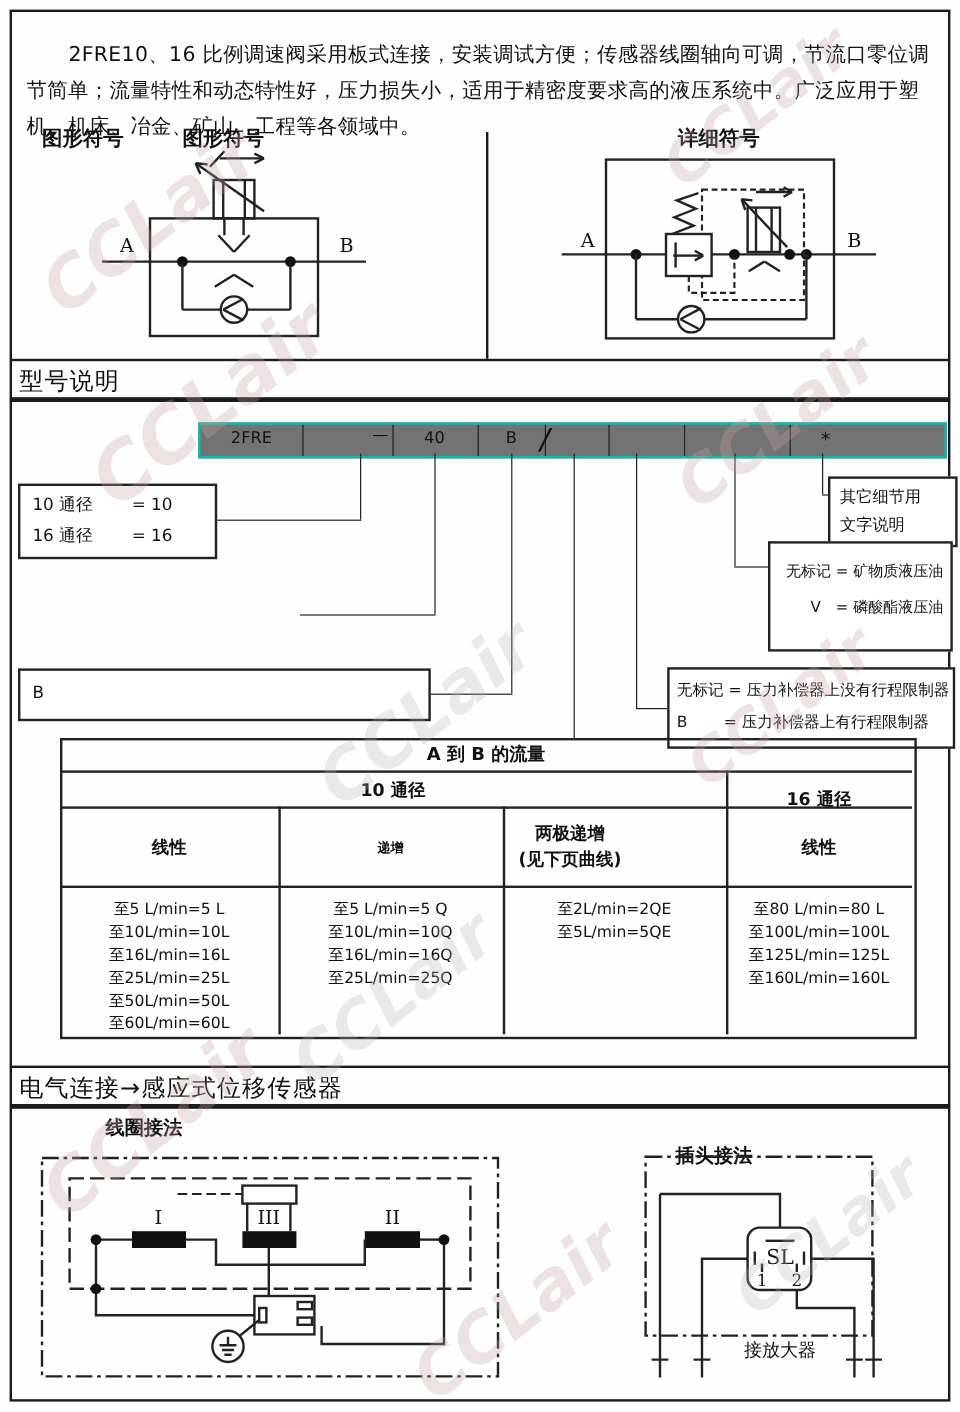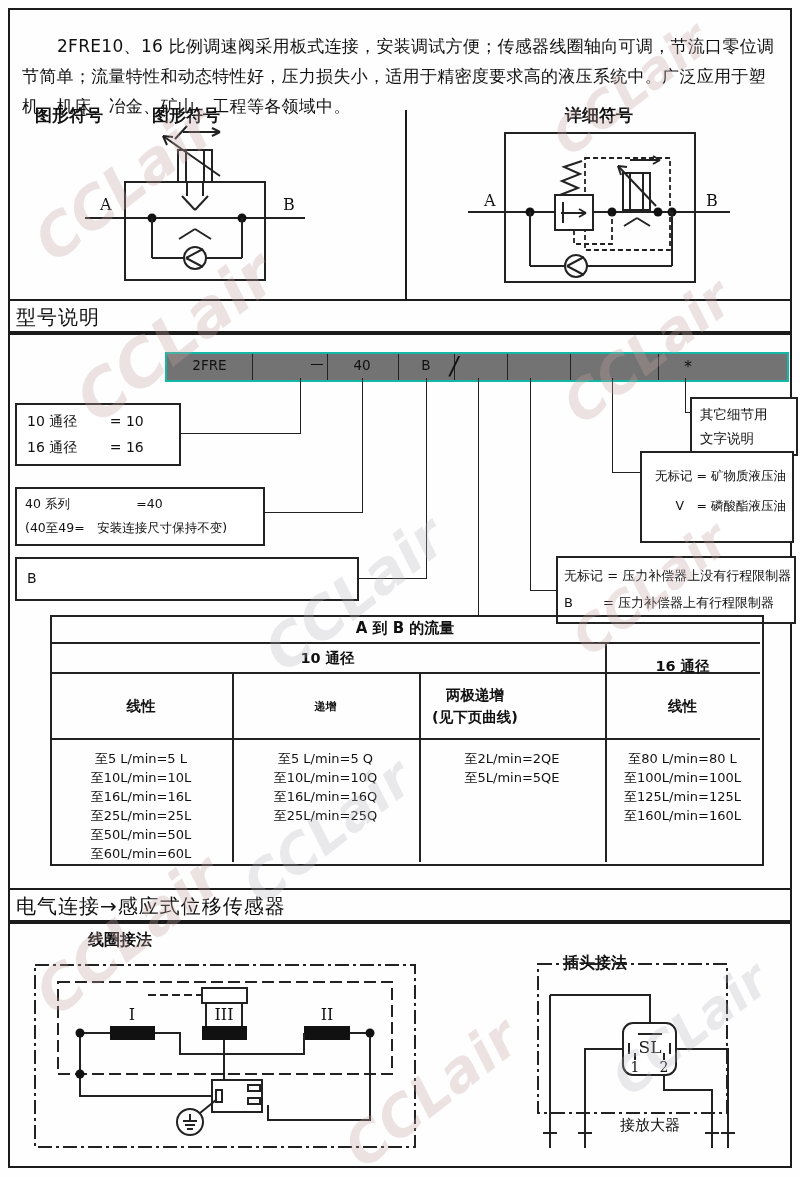--- a/index.html
+++ b/index.html
@@ -175,22 +175,20 @@
   <div class="conn-v" style="left:478px;top:378px;height:237px;"></div>
   <div class="conn-v" style="left:530px;top:378px;height:212px;"></div>
   <div class="conn-h" style="left:530px;top:590px;width:26px;"></div>
   <div class="conn-v" style="left:612px;top:378px;height:94px;"></div>
   <div class="conn-h" style="left:612px;top:472px;width:28px;"></div>
   <div class="conn-v" style="left:685px;top:378px;height:34px;"></div>
   <div class="conn-h" style="left:685px;top:412px;width:8px;"></div>
 
   <div class="note-box" style="left:15px;top:403px;width:152px;height:56px;font-size:14px;line-height:26px;padding:3px 0 0 10px;">10 通径　　 = 10
 16 通径　　 = 16</div>
-  <div class="note-box" style="left:15px;top:487px;width:234px;height:52px;font-size:12.5px;line-height:24px;padding:3px 4px 0 8px;">40 系列　　　　　 =40
-(40至49=　安装连接尺寸保持不变)</div>
   <div class="note-box" style="left:15px;top:557px;width:330px;height:40px;font-size:14px;line-height:38px;padding:0 0 0 10px;">B</div>
   <div class="note-box" style="left:690px;top:397px;width:96px;height:52px;font-size:13.5px;line-height:24px;padding:3px 0 0 8px;">其它细节用
 文字说明</div>
   <div class="note-box" style="left:640px;top:451px;width:144px;height:80px;font-size:12.5px;line-height:30px;padding:8px 6px 0 0;text-align:right;">无标记 = 矿物质液压油
 V　= 磷酸酯液压油</div>
   <div class="note-box" style="left:556px;top:556px;width:228px;height:60px;font-size:13px;line-height:27px;padding:4px 2px 0 6px;">无标记 = 压力补偿器上没有行程限制器
 B　　 = 压力补偿器上有行程限制器</div>
 
   <div class="abs" style="left:50px;top:615px;width:710px;height:247px;border:2px solid #222;background:transparent;"></div>
   <div class="tbl-line" style="left:50px;top:642px;width:710px;height:2px;"></div>

